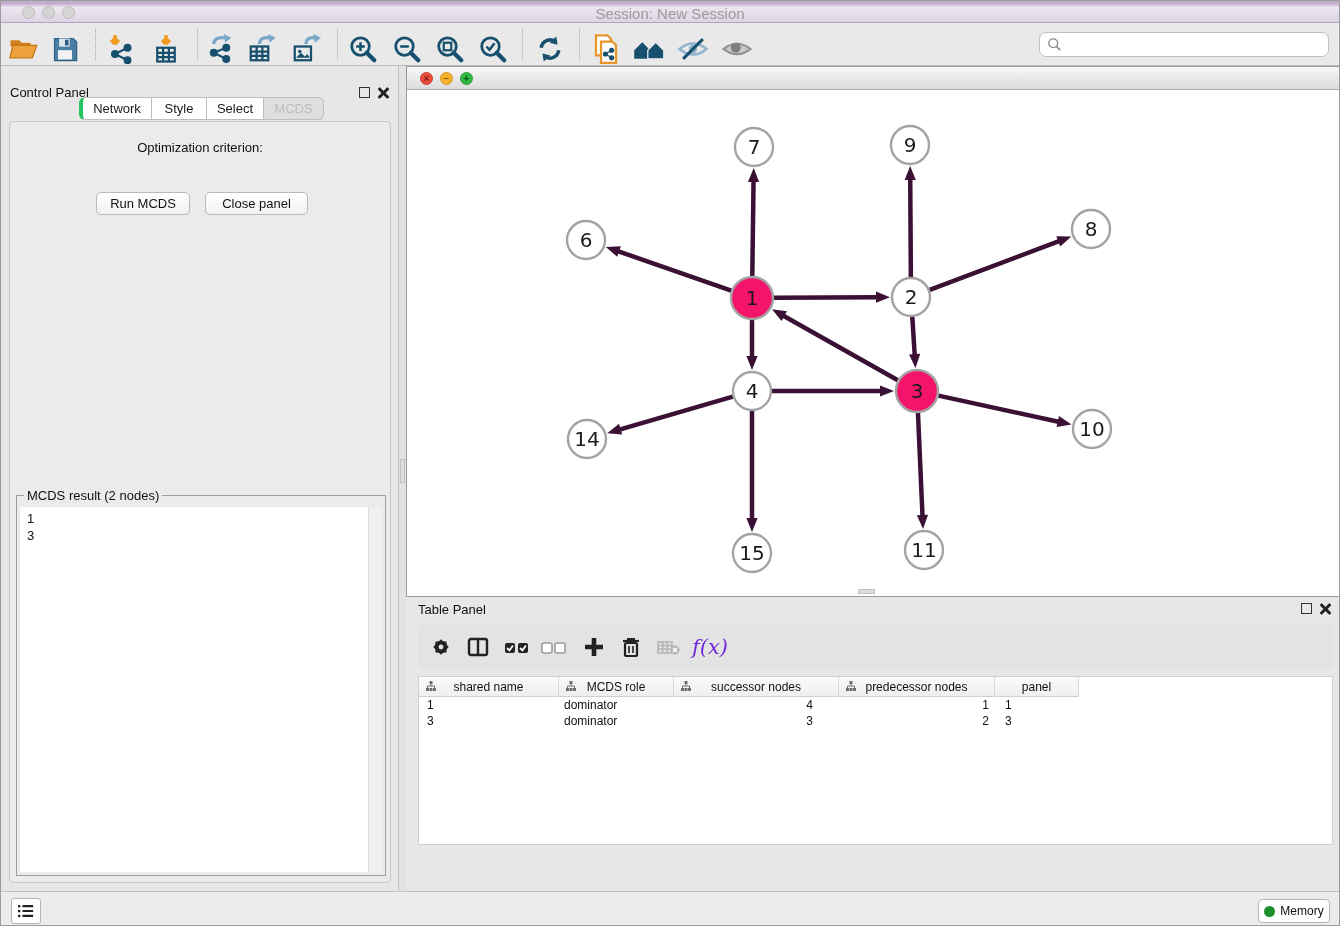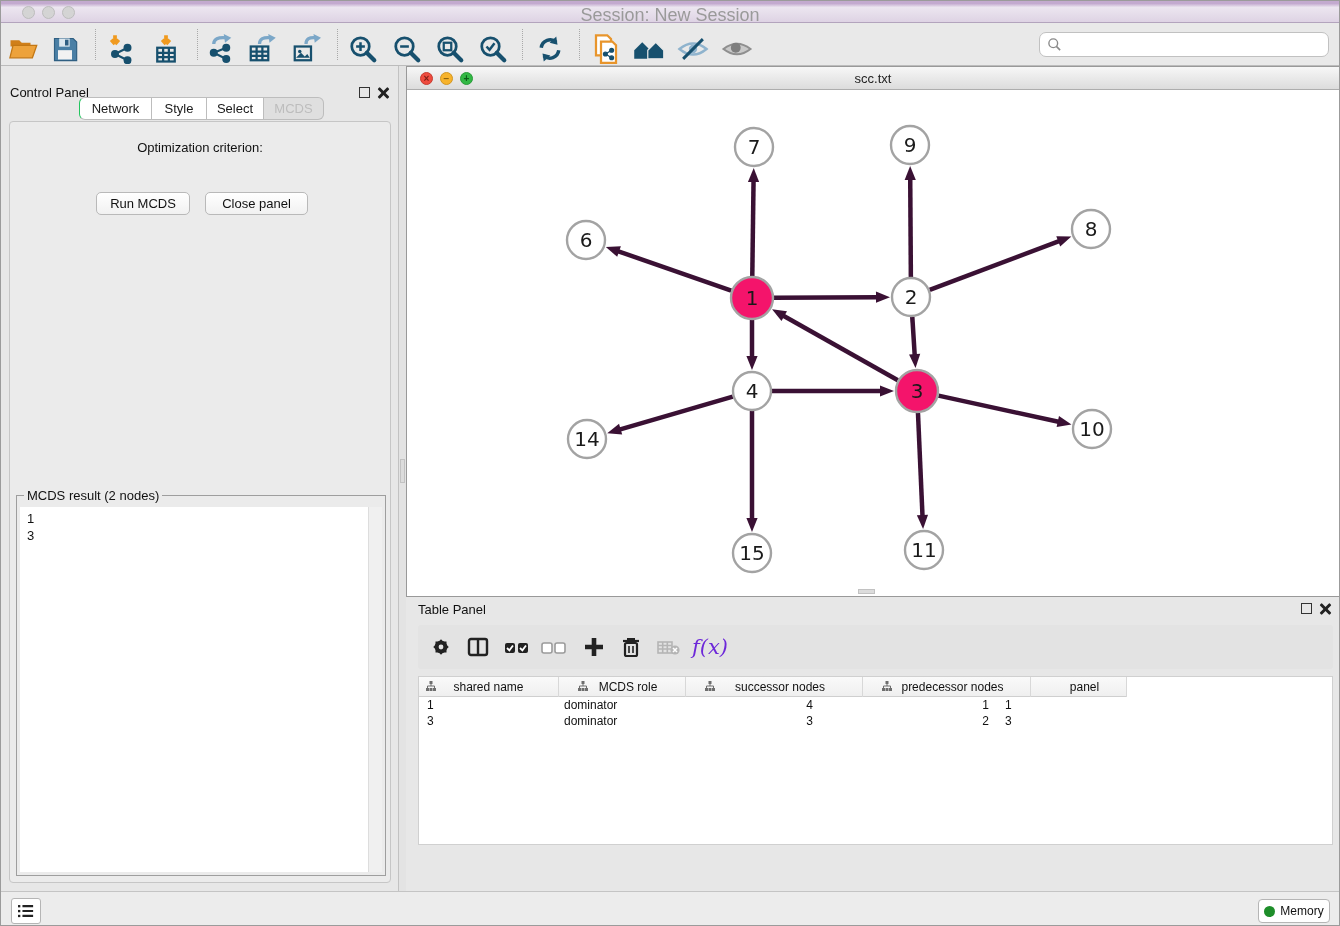--- a/index.html
+++ b/index.html
@@ -6,40 +6,40 @@
   html,body { width:1340px; height:926px; font-family:"Liberation Sans", sans-serif; background:#e3e3e3; }
   .window { position:relative; width:1340px; height:926px; border:1px solid #9b9b9b; background:#e3e3e3; overflow:hidden; }
 
   
   .titlebar { position:absolute; left:0; top:0; width:100%; height:22px;
     background:linear-gradient(#c3aacf 0%, #c3aacf 12%, #ece6f0 30%, #ded3e4 100%);
     border-bottom:1px solid #b3a4bd; }
   .traffic { position:absolute; top:5px; width:13px; height:13px; border-radius:50%;
     background:#d4d4d4; border:1px solid #bdbdbd; }
   .titlebar .t1{left:21px}.titlebar .t2{left:41px}.titlebar .t3{left:61px}
-  .win-title { position:absolute; top:4px; width:100%; text-align:center; font-size:18px; color:#9a9a9a; }
+  .win-title { position:absolute; top:4px; width:100%; text-align:center; font-size:15px; color:#9a9a9a; }
 
   
   .toolbar { position:absolute; left:0; top:22px; width:100%; height:43px; background:#e9e9e9; border-bottom:1px solid #bcbcbc; }
   .tb-icon { position:absolute; top:26px; width:34px; height:34px; margin-left:-17px; margin-top:-17px; display:flex; align-items:center; justify-content:center; cursor:default; }
   .tb-sep { position:absolute; top:6px; height:31px; width:0; border-left:1px dotted #a9a9a9; }
   .searchbox { position:absolute; right:10px; top:9px; width:290px; height:25px; background:#fff; border:1px solid #c1c1c1; border-radius:7px; display:flex; align-items:center; padding-left:7px; }
   .searchbox input { border:none; outline:none; flex:1; font-size:13px; background:transparent; height:20px; }
 
   
   .control-panel { position:absolute; left:0; top:65px; width:398px; height:825px; background:#e7e7e7; border-right:1px solid #c2c2c2; }
   .cp-header { position:absolute; left:0; top:12px; width:100%; height:28px; }
   .cp-title { position:absolute; left:9px; top:7px; font-size:13px; color:#111; }
   .panel-float { position:absolute; width:11px; height:11px; border:1.5px solid #333; top:9px; }
   .panel-close { position:absolute; width:12px; height:12px; top:9px; }
   .panel-close:before, .panel-close:after { content:""; position:absolute; left:5px; top:-1px; width:3px; height:14px; background:#222; border-radius:1px; }
   .panel-close:before { transform:rotate(45deg);} .panel-close:after { transform:rotate(-45deg);}
   .cp-tabs { position:absolute; left:78px; top:31px; height:23px; display:flex; }
   .tabbtn { height:23px; display:flex; align-items:center; justify-content:center; font-size:13px; background:#fff; color:#1a1a1a; border:1px solid #bdbdbd; border-left:none; }
-  .tabbtn.first { border-left:1px solid #22c55e; border-radius:6px 0 0 6px; }
+  .tabbtn.first { border-left:4px solid #22c55e; border-radius:6px 0 0 6px; }
   .tabbtn.last { border-radius:0 6px 6px 0; }
   .tabbtn.active { background:#dfdfdf; color:#bdbdbd; }
   .cp-box { position:absolute; left:8px; top:55px; width:382px; height:762px; background:#ebebeb; border:1px solid #c6c6c6; border-radius:4px; }
   .opt-label { position:absolute; top:18px; width:100%; text-align:center; font-size:13px; color:#111; }
   .dropdown { position:absolute; left:36px; top:38px; width:311px; height:24px; background:#fff; border:1px solid #b9b9b9; border-radius:6px; font-size:13px; color:#111; display:flex; align-items:center; padding-left:12px; }
   .dd-arrows { position:absolute; right:9px; top:3px; width:10px; height:18px; }
   .dd-arrows:before { content:""; position:absolute; left:1px; top:2px; border:4px solid transparent; border-bottom:5px solid #444; }
   .dd-arrows:after { content:""; position:absolute; left:1px; bottom:2px; border:4px solid transparent; border-top:5px solid #444; }
   .cp-btn { position:absolute; top:70px; height:23px; background:linear-gradient(#ffffff,#f1f1f1); border:1px solid #b9b9b9; border-radius:5px; font-size:13px; color:#111; display:flex; align-items:center; justify-content:center; font-family:"Liberation Sans",sans-serif; }
   .result-box { position:absolute; left:6px; top:373px; width:370px; height:381px; border:1px solid #9e9e9e; background:#ebebeb; }
@@ -60,21 +60,21 @@
   .splitter-v { position:absolute; left:399px; top:458px; width:5px; height:24px; background:#dcdcdc; border:1px solid #c2c2c2; }
   .splitter-h { position:absolute; left:857px; top:588px; width:17px; height:5px; background:#dcdcdc; border:1px solid #c2c2c2; }
 
   
   .table-panel { position:absolute; left:405px; top:596px; width:935px; height:294px; background:#e7e7e7; }
   .tp-title { position:absolute; left:12px; top:5px; font-size:13px; color:#111; }
   .tp-toolbar { position:absolute; left:12px; top:28px; right:8px; height:44px; background:#e3e3e3; border-radius:3px; }
   .tp-icon { position:absolute; top:22px; width:32px; height:32px; margin:-16px 0 0 -16px; display:flex; align-items:center; justify-content:center; }
   .fx { font-family:"DejaVu Serif", serif; font-style:italic; font-size:21px; color:#6d28d9; }
   .tp-table { position:absolute; left:12px; top:79px; right:8px; height:169px; background:#fff; border:1px solid #d0d0d0; overflow:hidden; }
-  .th-row { position:absolute; left:0; top:0; height:20px; display:flex; background:linear-gradient(#fafafa,#efefef); border-bottom:1px solid #cfcfcf;gap:12px; }
+  .th-row { position:absolute; left:0; top:0; height:20px; display:flex; background:linear-gradient(#fafafa,#efefef); border-bottom:1px solid #cfcfcf; }
   .th-cell { position:relative; height:20px; display:flex; align-items:center; justify-content:center; font-size:12px; color:#111; border-right:1px solid #d8d8d8; }
   .th-tree { position:absolute; left:7px; top:4px; }
   .tr-row { display:flex; height:16px; }
   .td-cell { font-size:12px; color:#111; height:16px; line-height:16px; white-space:nowrap; overflow:hidden; }
   .tp-tabs { position:absolute; left:0; right:0; top:268px; height:23px; display:flex; justify-content:center; }
 
   
   .statusbar { position:absolute; left:0; top:890px; width:100%; height:36px; background:#ececec; border-top:1px solid #c4c4c4; }
   .sb-listbtn { position:absolute; left:10px; top:6px; width:30px; height:26px; background:#fff; border:1px solid #b5b5b5; border-radius:3px; display:flex; align-items:center; justify-content:center; }
   .sb-mem { position:absolute; right:9px; top:7px; width:72px; height:24px; background:#fff; border:1px solid #b5b5b5; border-radius:4px; display:flex; align-items:center; justify-content:center; gap:5px; font-size:12px; color:#111; }
@@ -266,21 +266,20 @@
         <div class="result-scroll"></div>
       </div>
     </div>
   </div>
 
   <div class="net-frame">
     <div class="net-titlebar">
       <span class="nt red">×</span>
       <span class="nt yel">−</span>
       <span class="nt grn">+</span>
-      <span class="net-title">scc.txt</span>
     </div>
     <svg class="net-canvas" id="graph-svg" viewBox="0 0 932 506">
         <line x1="345.2913651723701" y1="186.0019294860588" x2="346.57619611291625" y2="88.99719347482359" stroke="#3a1134" stroke-width="4.5"></line>
         <polygon points="346.7218786991013,77.99815821785297 352.13597335659625,92.07109604332796 340.93695564040803,91.92276468284864" fill="#3a1134"></polygon>
         <line x1="324.23121807335133" y1="200.7434376400866" x2="209.2091373478526" y2="160.55499979623767" stroke="#3a1134" stroke-width="4.5"></line>
         <polygon points="198.82474638452828,156.92671861628097 213.88836893855537,156.25793199126073 210.1941190098722,166.83113006300917" fill="#3a1134"></polygon>
         <line x1="366.9995649035371" y1="207.86163795658152" x2="472.0006328675824" y2="207.20125388133596" stroke="#3a1134" stroke-width="4.5"></line>
         <polygon points="483.00041531935096,207.13207285962673 469.03591162815206,212.82001068088428 468.9654727696845,201.62023218453814" fill="#3a1134"></polygon>
         <line x1="345" y1="230" x2="345" y2="269" stroke="#3a1134" stroke-width="4.5"></line>
         <polygon points="345,280 339.4,266 350.6,266" fill="#3a1134"></polygon>

